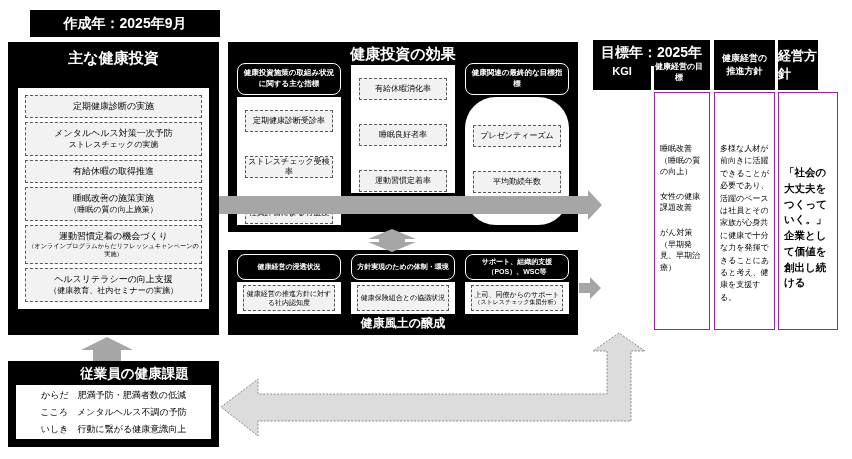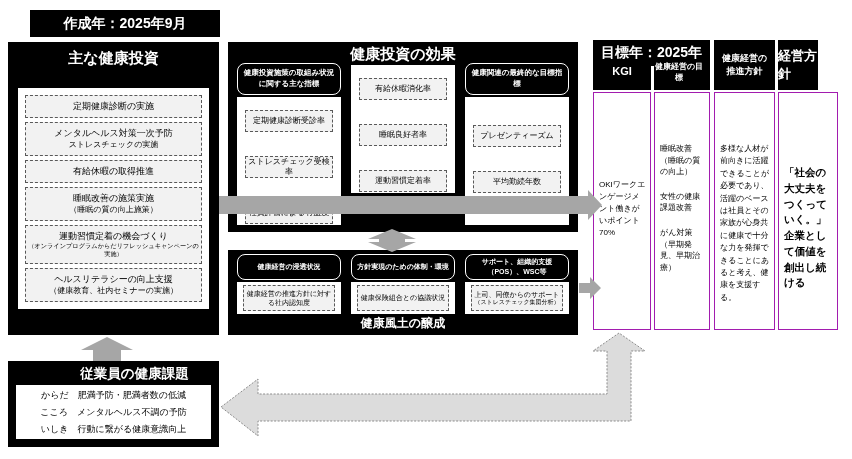--- a/index.html
+++ b/index.html
@@ -21,21 +21,21 @@
 
   
   .eff { left:228px; top:42px; width:350px; height:190px; }
   .eff-title { text-align:center; padding-top:3px; font-size:15px; font-weight:bold; }
   .cols { position:absolute; left:9px; top:21px; display:flex; gap:10px; }
   .col { width:104px; }
   .rhead { height:32px; border:1.5px solid #fff; border-radius:8px; background:#000; color:#fff; font-size:7.5px; font-weight:bold;
     display:flex; align-items:center; justify-content:center; text-align:center; line-height:1.45; padding:0 3px; }
   .panel { background:#fff; color:#000; margin-top:2px; }
   .eff-panel { height:128px; display:flex; flex-direction:column; align-items:center; padding-top:13px; gap:24px; }
-  .eff-panel.late { padding-top:28px; }
+  .eff-panel.late { padding-top:28px;border-radius:31px; }
   .metric { width:88px; height:22px; font-size:8px; }
 
   
   .cul { left:228px; top:250px; width:350px; height:85px; }
   .cul .cols { top:4px; }
   .cul .rhead { height:26px; font-size:7px; }
   .cul-panel { height:32px; display:flex; align-items:center; justify-content:center; }
   .cul-metric { width:92px; min-height:26px; font-size:7px; padding:2px 1px; }
   .cul-sub { font-size:6px; }
   .cul-footer { position:absolute; bottom:3px; width:100%; text-align:center; font-size:12px; font-weight:bold; }
@@ -162,23 +162,20 @@
 
   <div class="blk banner">
     <div class="banner-label">目標年：2025年</div>
     <div class="hdr-divider"></div>
     <div class="kgi-label">KGI</div>
     <div class="goals-label">健康経営の目標</div>
   </div>
   <div class="blk hdr3">健康経営の推進方針</div>
   <div class="blk hdr4">経営方針</div>
 
-  <div class="vbody kgi-body">
-    <span>OKIワークエンゲージメント働きがいポイント70%</span>
-  </div>
   <div class="vbody goals-body">
     <div class="gitem">睡眠改善（睡眠の質の向上）</div>
     <div class="gitem">女性の健康課題改善</div>
     <div class="gitem">がん対策（早期発見、早期治療）</div>
   </div>
   <div class="vbody promo-body">
     <span>多様な人材が前向きに活躍できることが必要であり、活躍のベースは社員とその家族が心身共に健康で十分な力を発揮できることにあると考え、健康を支援する。</span>
   </div>
   <div class="vbody mgmt-body">
     <span>「社会の大丈夫をつくっていく。」企業として価値を創出し続ける</span>

